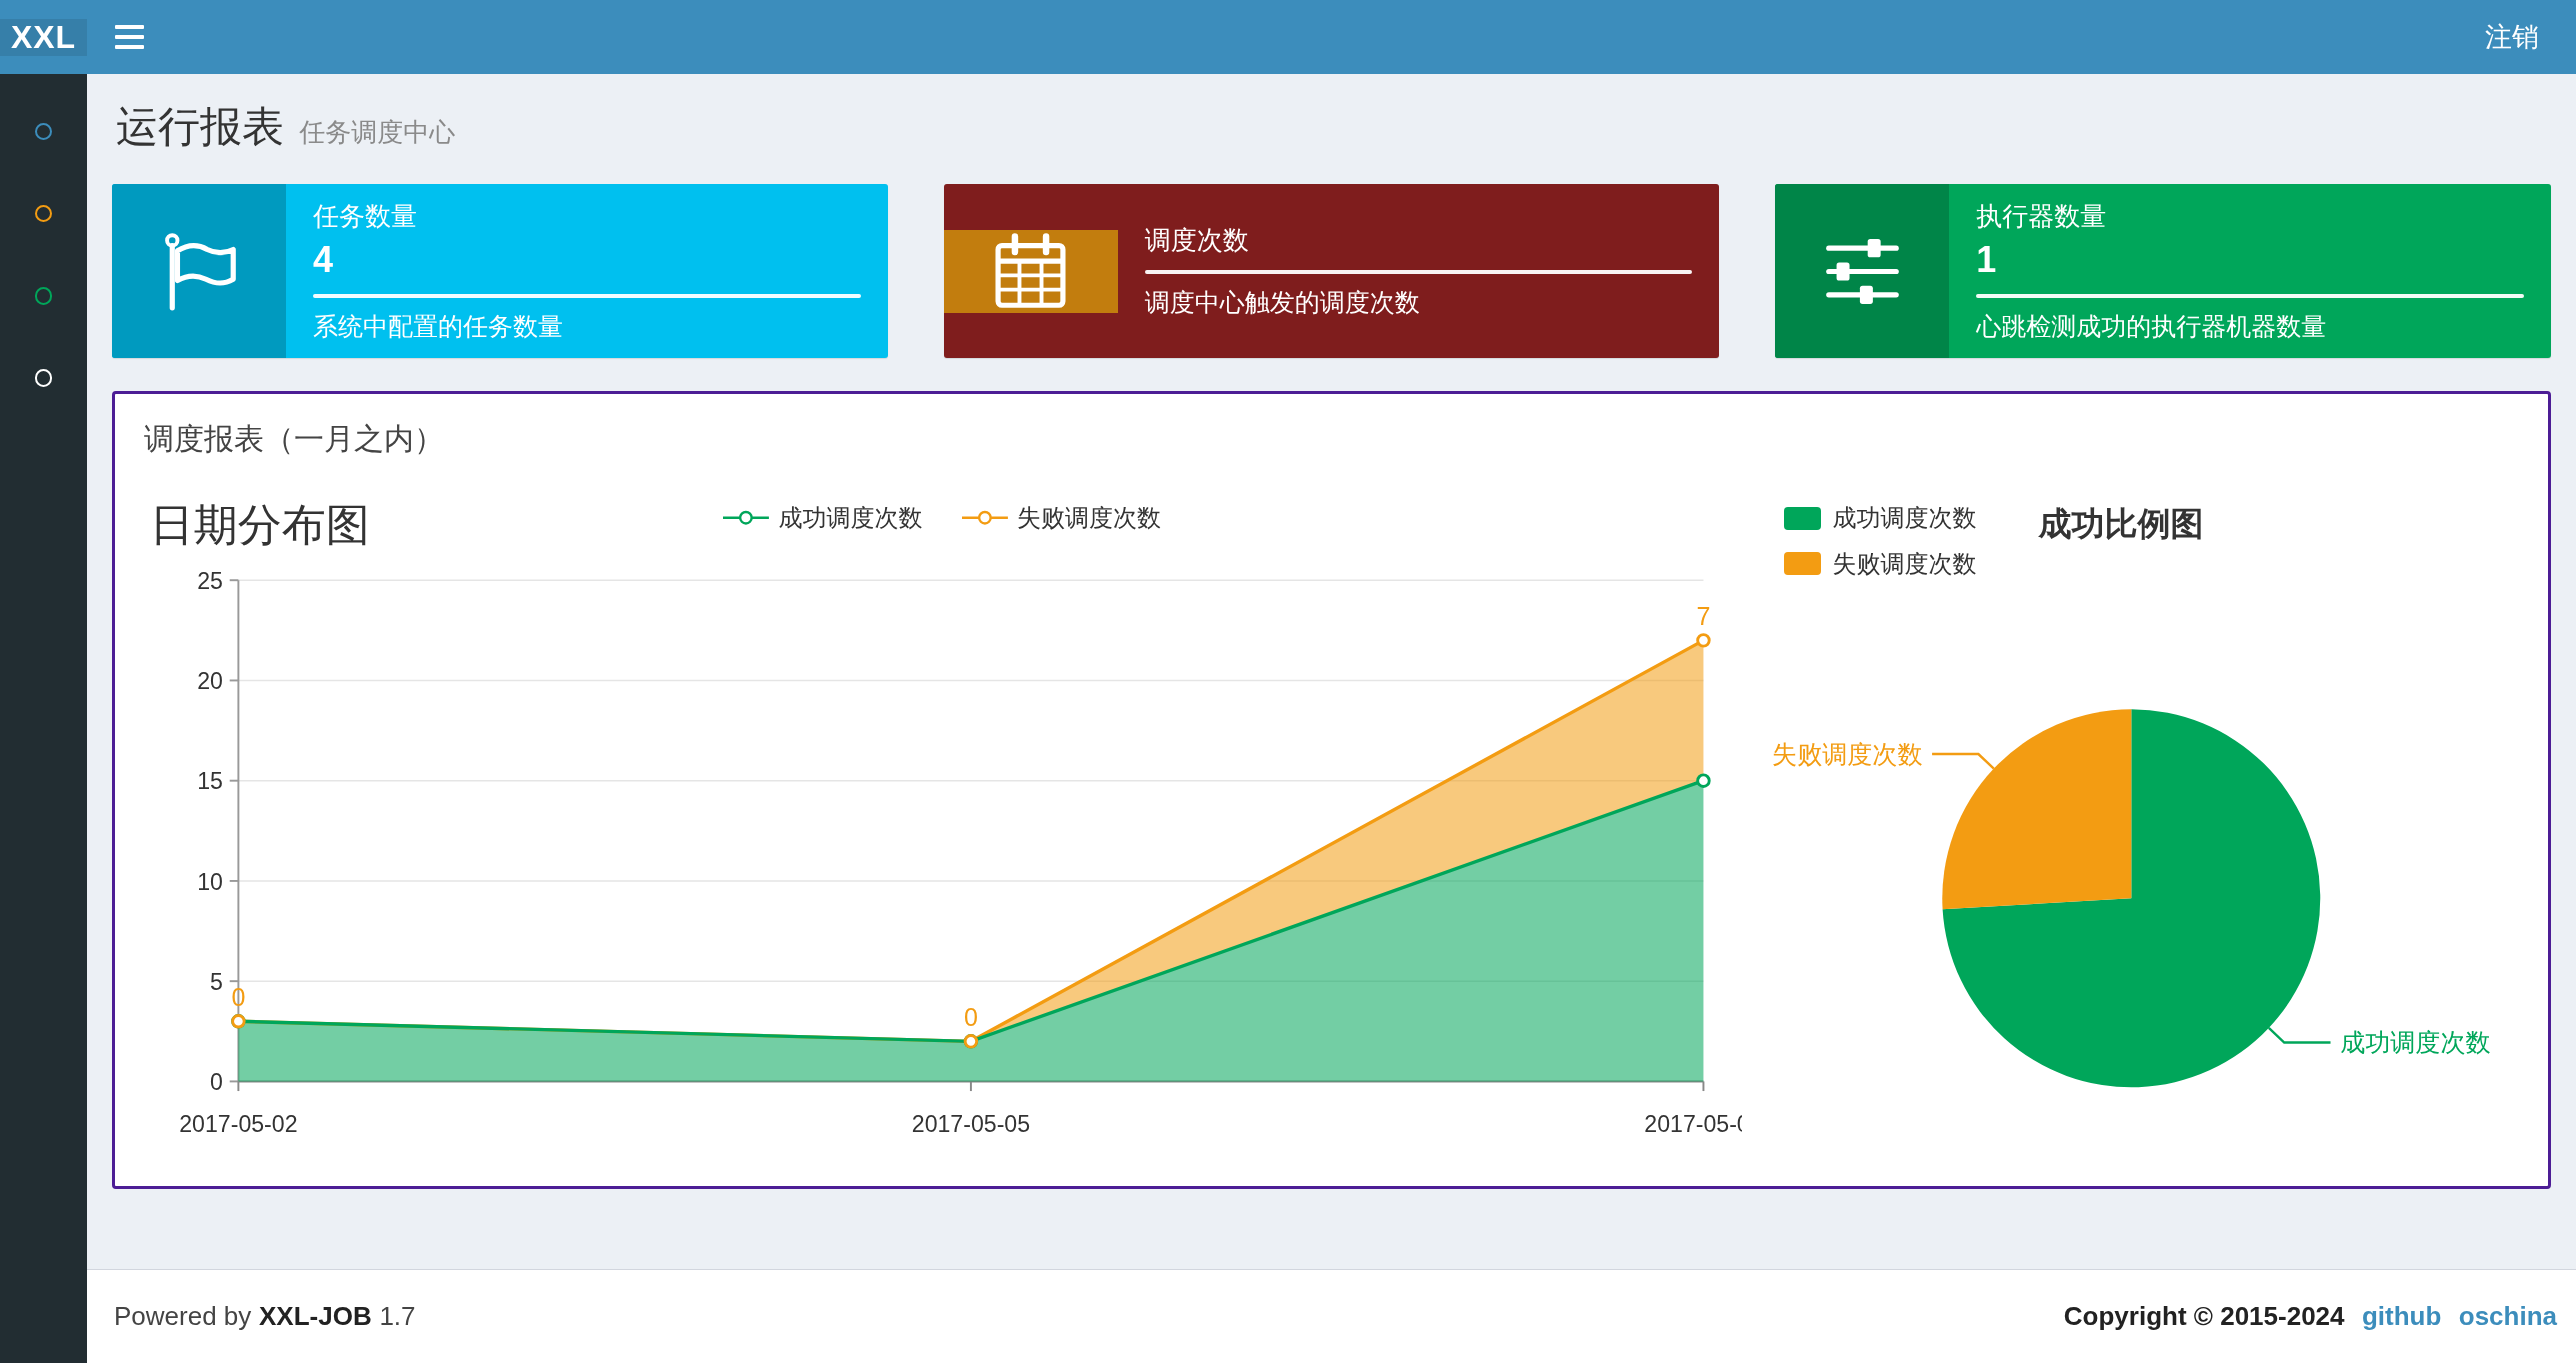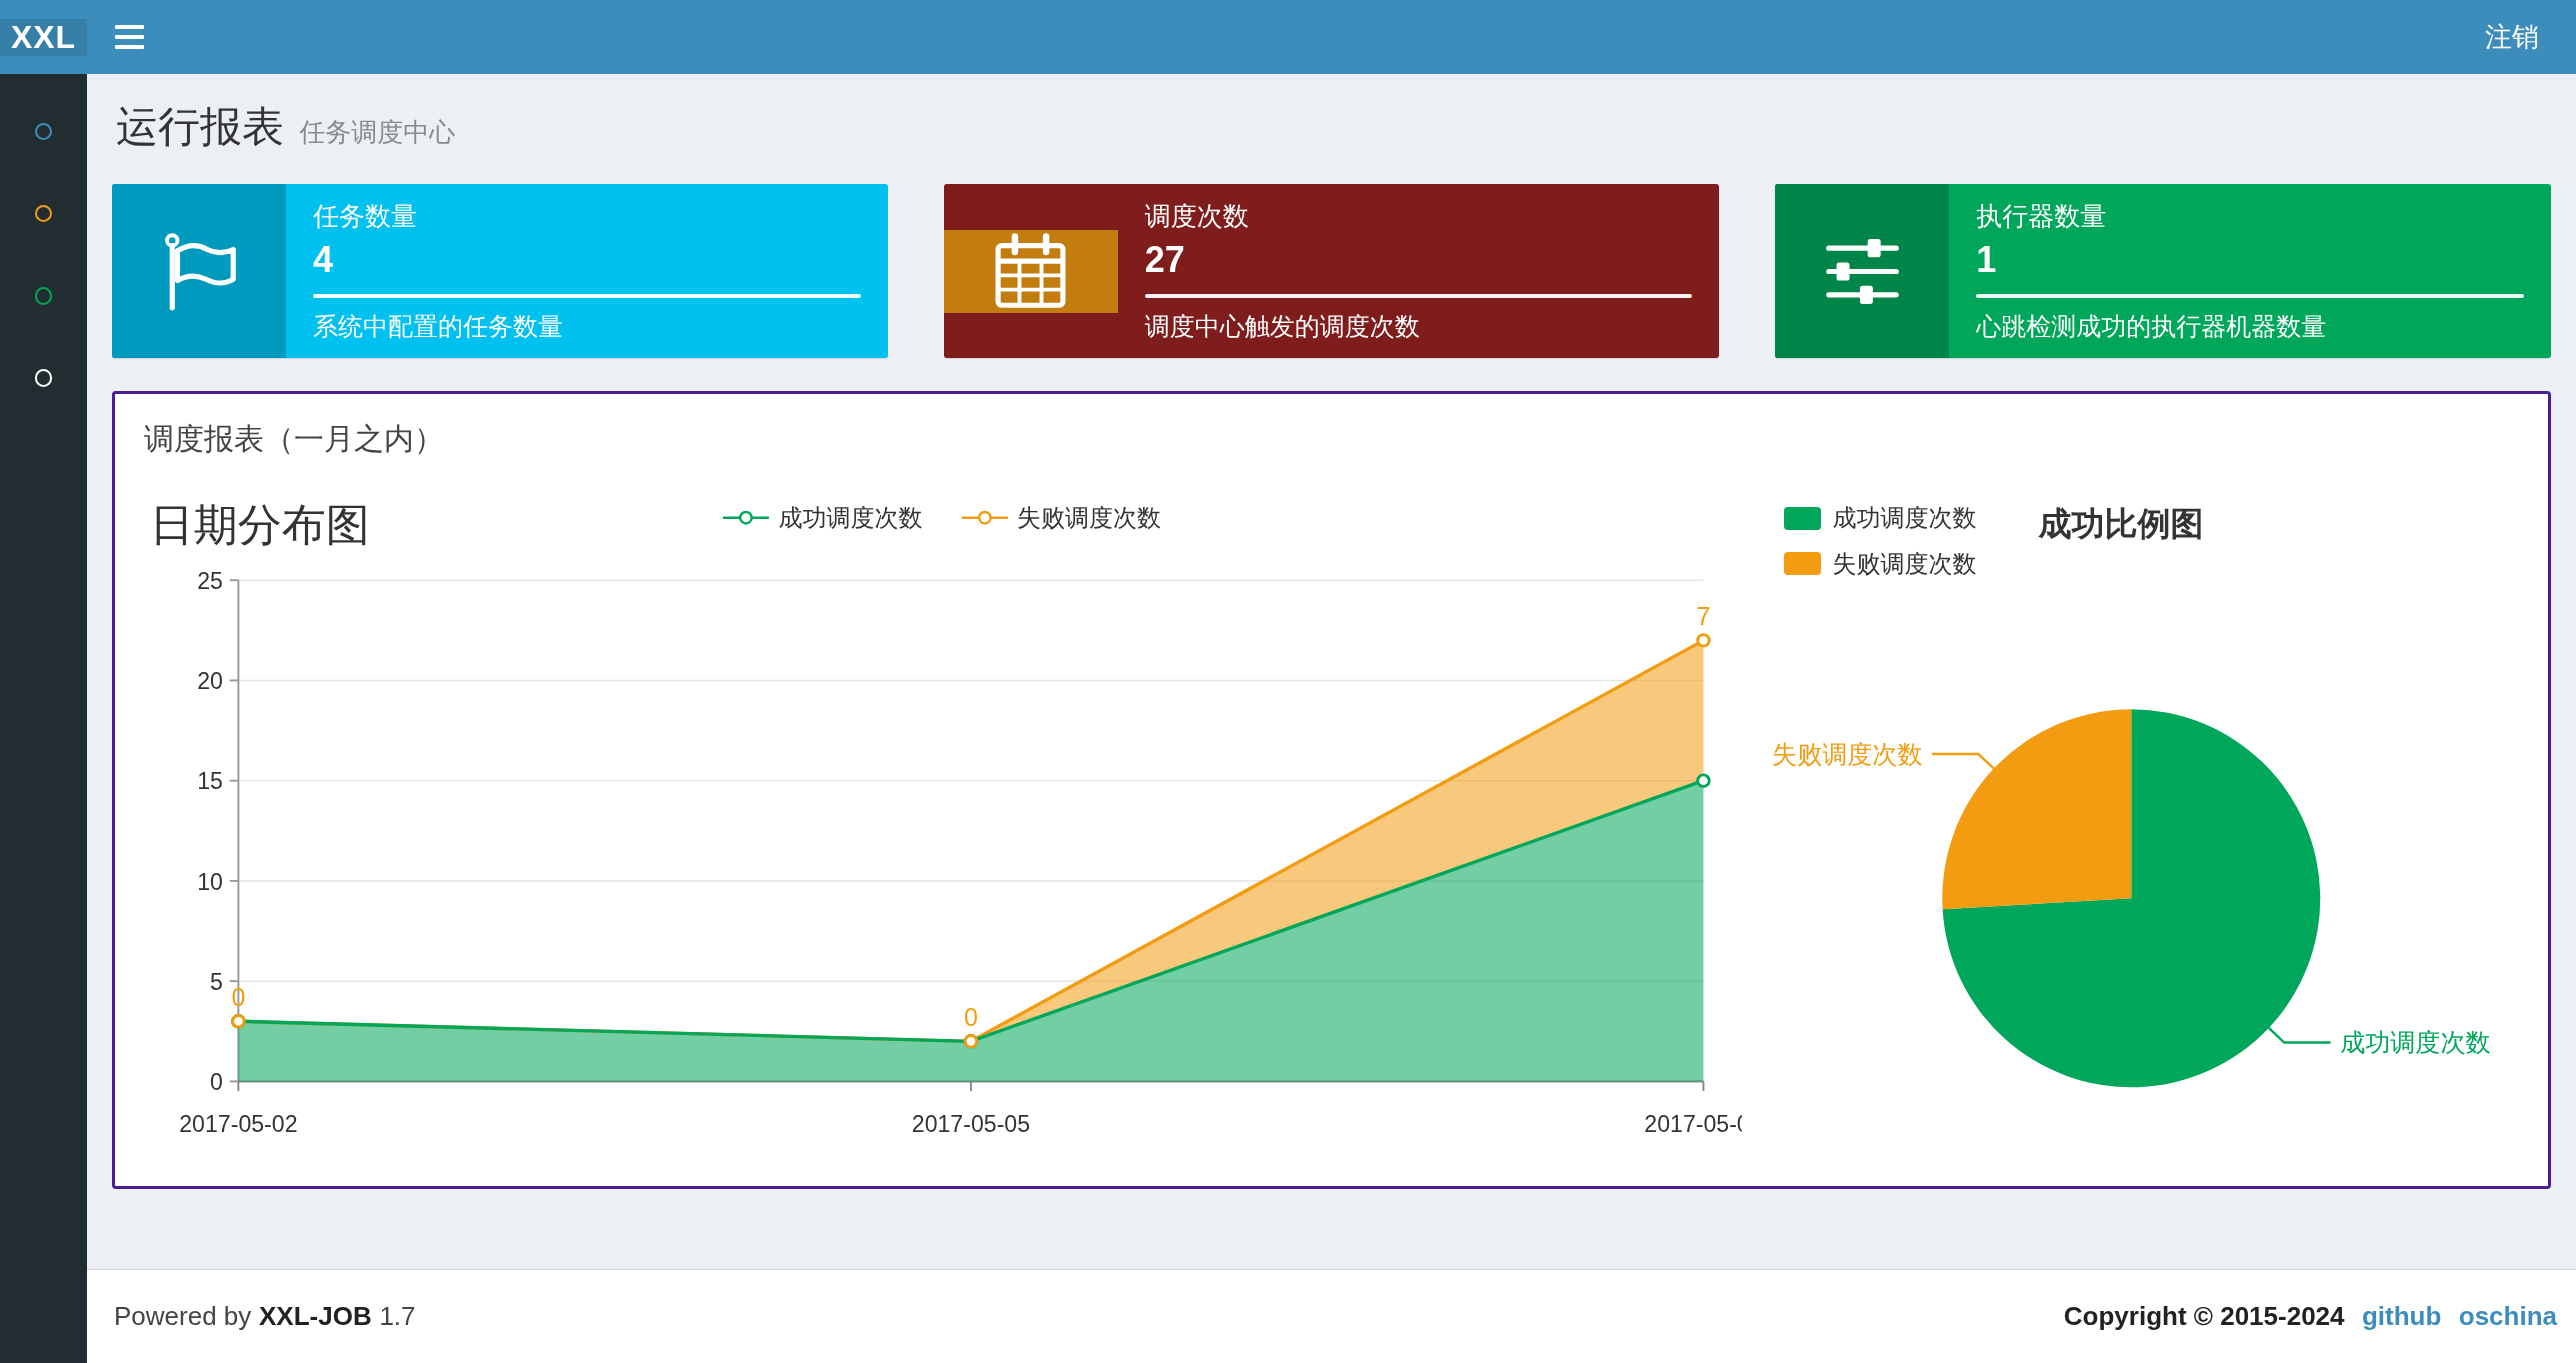--- a/index.html
+++ b/index.html
@@ -132,21 +132,20 @@
         <svg viewBox="0 0 64 64" fill="none">
           <rect x="7" y="12" width="50" height="46" rx="3" stroke="#fff" stroke-width="4"></rect>
           <path d="M20 5 V 17 M44 5 V 17" stroke="#fff" stroke-width="5" stroke-linecap="round"></path>
           <path d="M7 24 H 57" stroke="#fff" stroke-width="4"></path>
           <path d="M23.5 24 V 58 M40.5 24 V 58" stroke="#fff" stroke-width="3"></path>
           <path d="M7 35 H 57 M7 46 H 57" stroke="#fff" stroke-width="3"></path>
         </svg>
       </div>
       <div class="info-content">
         <span class="info-label">调度次数</span>
-        <span class="info-number">27</span>
         <div class="info-line"></div>
         <span class="info-desc">调度中心触发的调度次数</span>
       </div>
     </div>
 
     <div class="info-box" style="background: rgb(0, 166, 90);">
       <div class="info-icon" style="background: rgb(0, 133, 72);">
         <svg viewBox="0 0 64 64" fill="none">
           <path d="M6 14 H 58" stroke="#fff" stroke-width="4" stroke-linecap="round"></path>
           <rect x="36" y="7" width="10" height="14" rx="2" fill="#fff"></rect>

